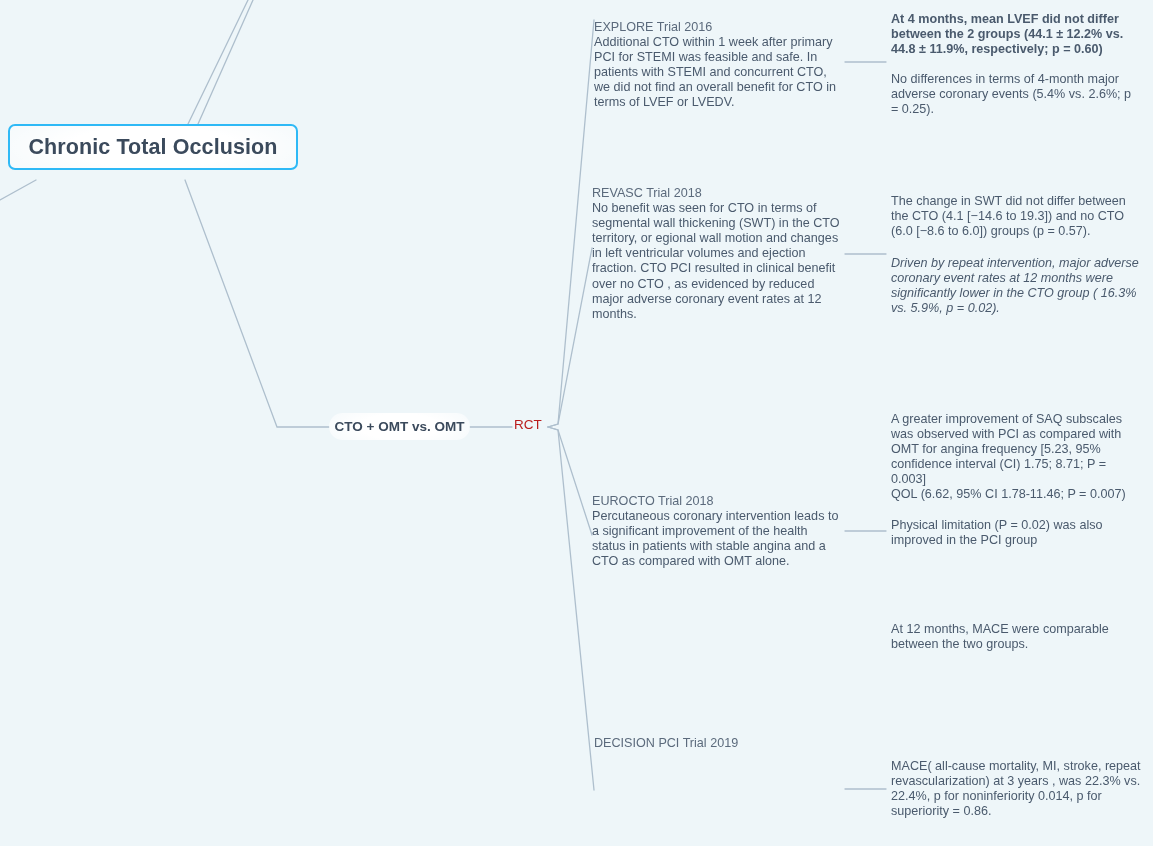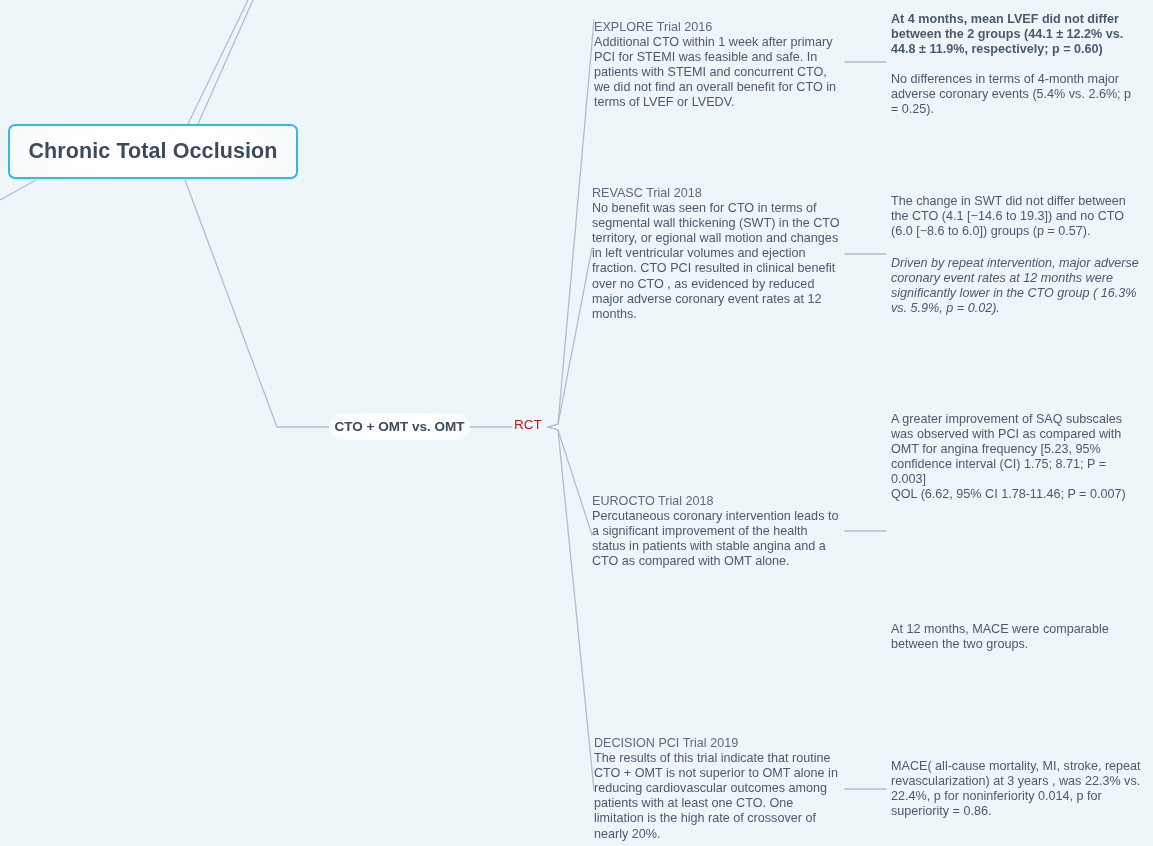--- a/index.html
+++ b/index.html
@@ -28,21 +28,21 @@
     height: 846px;
     pointer-events: none;
   }
 
   
   .root-node {
     position: absolute;
     left: 8px;
     top: 124px;
     width: 290px;
-    height: 55px;
+    height: 46px;
     border: 2px solid #2eb9f6;
     border-radius: 7px;
     background: radial-gradient(ellipse 78% 130% at 50% 50%, #ffffff 38%, rgba(255,255,255,0.55) 68%, rgba(239,246,249,0.25) 100%);
     display: flex;
     align-items: center;
     justify-content: center;
     box-sizing: border-box;
   }
   .root-node .label {
     font-size: 21.5px;
@@ -173,25 +173,27 @@
   <div class="trial" style="left:592px; top:494px;">
     <span class="title">EUROCTO Trial 2018</span>
     <span class="body">Percutaneous coronary intervention leads to a significant improvement of the health status in patients with stable angina and a CTO as compared with OMT alone.</span>
   </div>
   <div class="detail" style="left:891px; top:412px;">
     <span>A greater improvement of SAQ subscales was observed with PCI as compared with OMT for angina frequency [5.23, 95% confidence interval (CI) 1.75; 8.71; P = 0.003]</span>
   </div>
   <div class="detail" style="left:891px; top:487px;">
     <span>QOL (6.62, 95% CI 1.78-11.46; P = 0.007)</span>
   </div>
+  <div class="detail" style="left:891px; top:518px;">
+    <span>Physical limitation (P = 0.02) was also improved in the PCI group</span>
+  </div>
   <div class="detail" style="left:891px; top:622px;">
     <span>At 12 months, MACE were comparable between the two groups.</span>
   </div>
 
   <div class="trial" style="left:594px; top:736px;">
     <span class="title">DECISION PCI Trial 2019</span>
-    <span class="body">The results of this trial indicate that routine CTO + OMT is not superior to OMT alone in reducing cardiovascular outcomes among patients with at least one CTO. One limitation is the high rate of crossover of nearly 20%.</span>
   </div>
   <div class="detail" style="left:891px; top:759px;">
     <span>MACE( all-cause mortality, MI, stroke, repeat revascularization) at 3 years , was 22.3% vs. 22.4%, p for noninferiority 0.014, p for superiority = 0.86.</span>
   </div>
 
 </div>
 
 </body></html>

